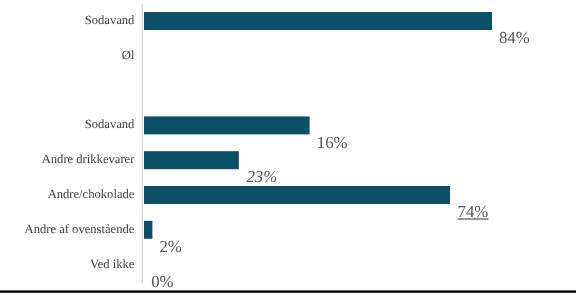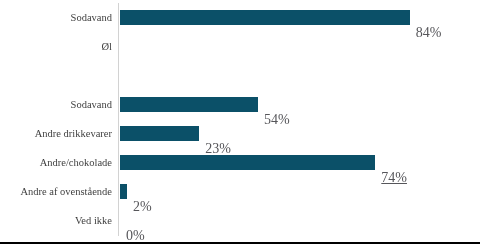--- a/index.html
+++ b/index.html
@@ -116,29 +116,29 @@
 
     <div class="bar-row" style="top:32px;">
       <div class="cat-label">Øl</div>
     </div>
 
 
     <div class="bar-row" style="top:90px;">
       <div class="cat-label">Sodavand</div>
       <div class="bar-track">
         <div class="bar-fill" style="width: 138px;"></div>
-        <div class="value-label" style="left: 144px;">54%</div>
+        <div class="value-label" style="left: 144px;">16%</div>
       </div>
     </div>
 
     <div class="bar-row" style="top:119px;">
       <div class="cat-label">Andre drikkevarer</div>
       <div class="bar-track">
         <div class="bar-fill" style="width: 79.35px;"></div>
-        <div class="value-label" style="left: 85.35px;">23%</div>
+        <div class="value-label" style="left: 85.35px; font-style: italic;">23%</div>
       </div>
     </div>
 
     <div class="bar-row" style="top:148px;">
       <div class="cat-label">Andre/chokolade</div>
       <div class="bar-track">
         <div class="bar-fill" style="width: 255.3px;"></div>
         <div class="value-label" style="left: 261.3px; text-decoration: underline;">74%</div>
       </div>
     </div>

